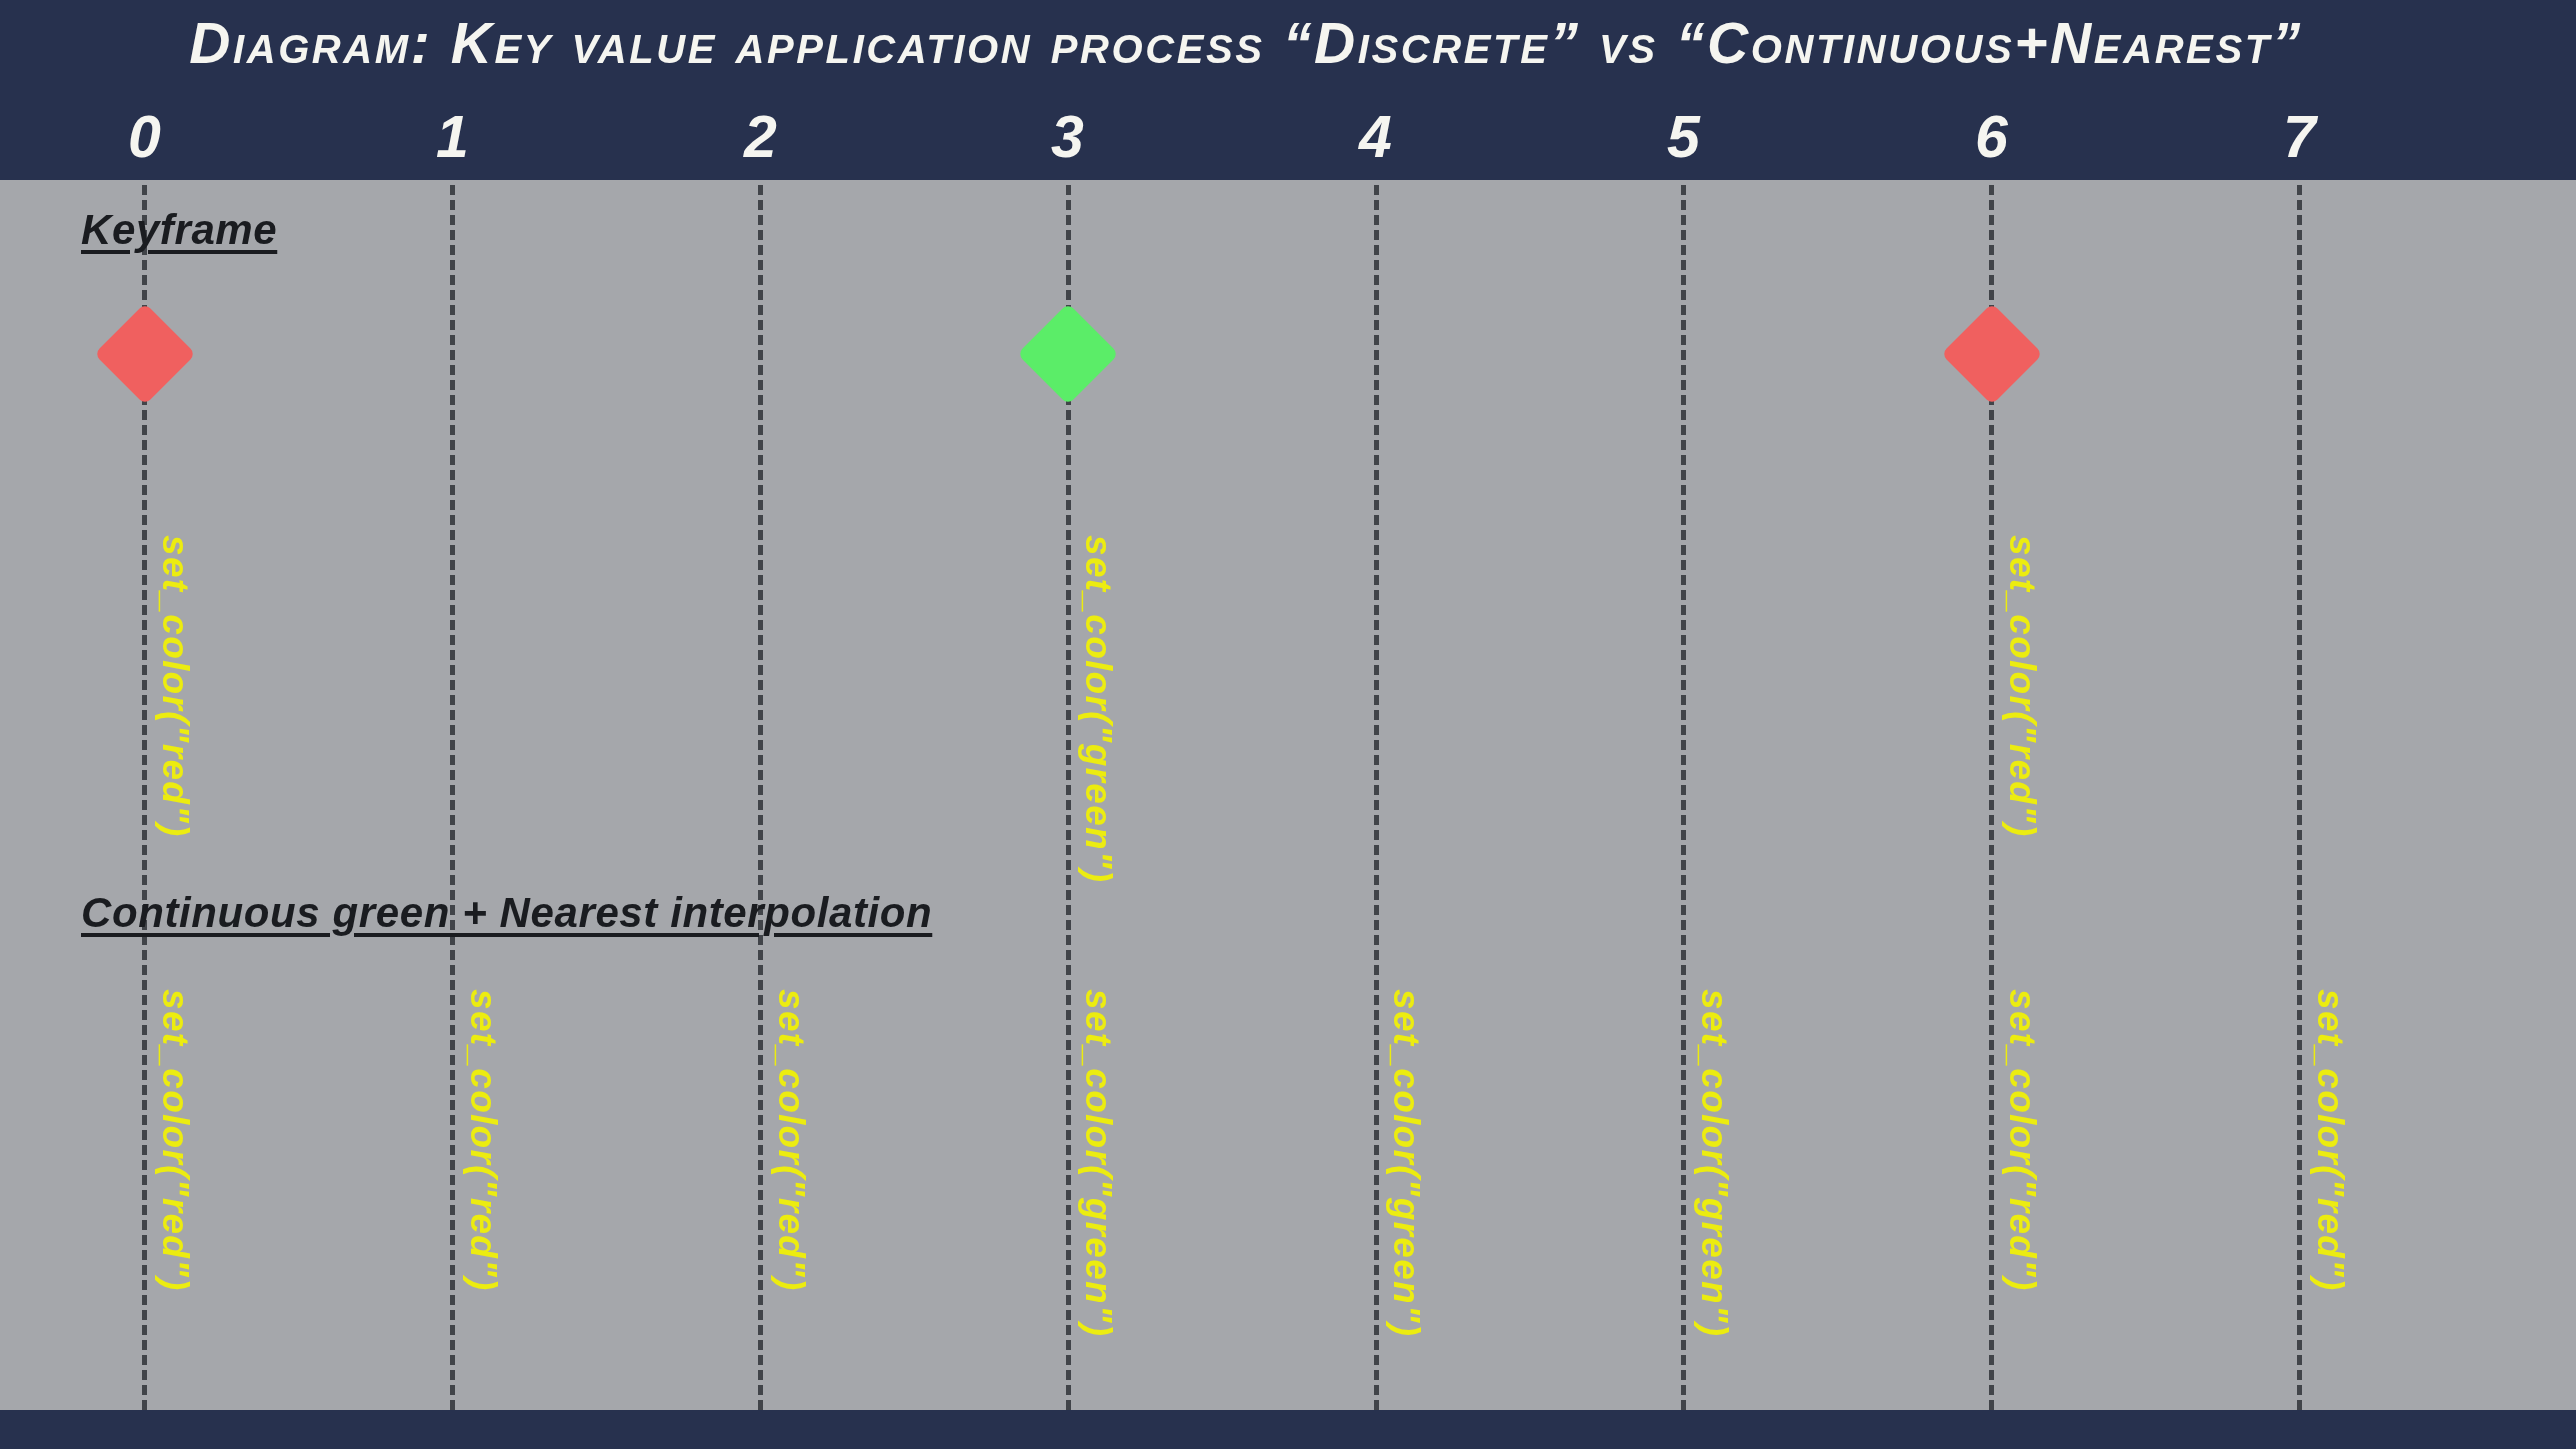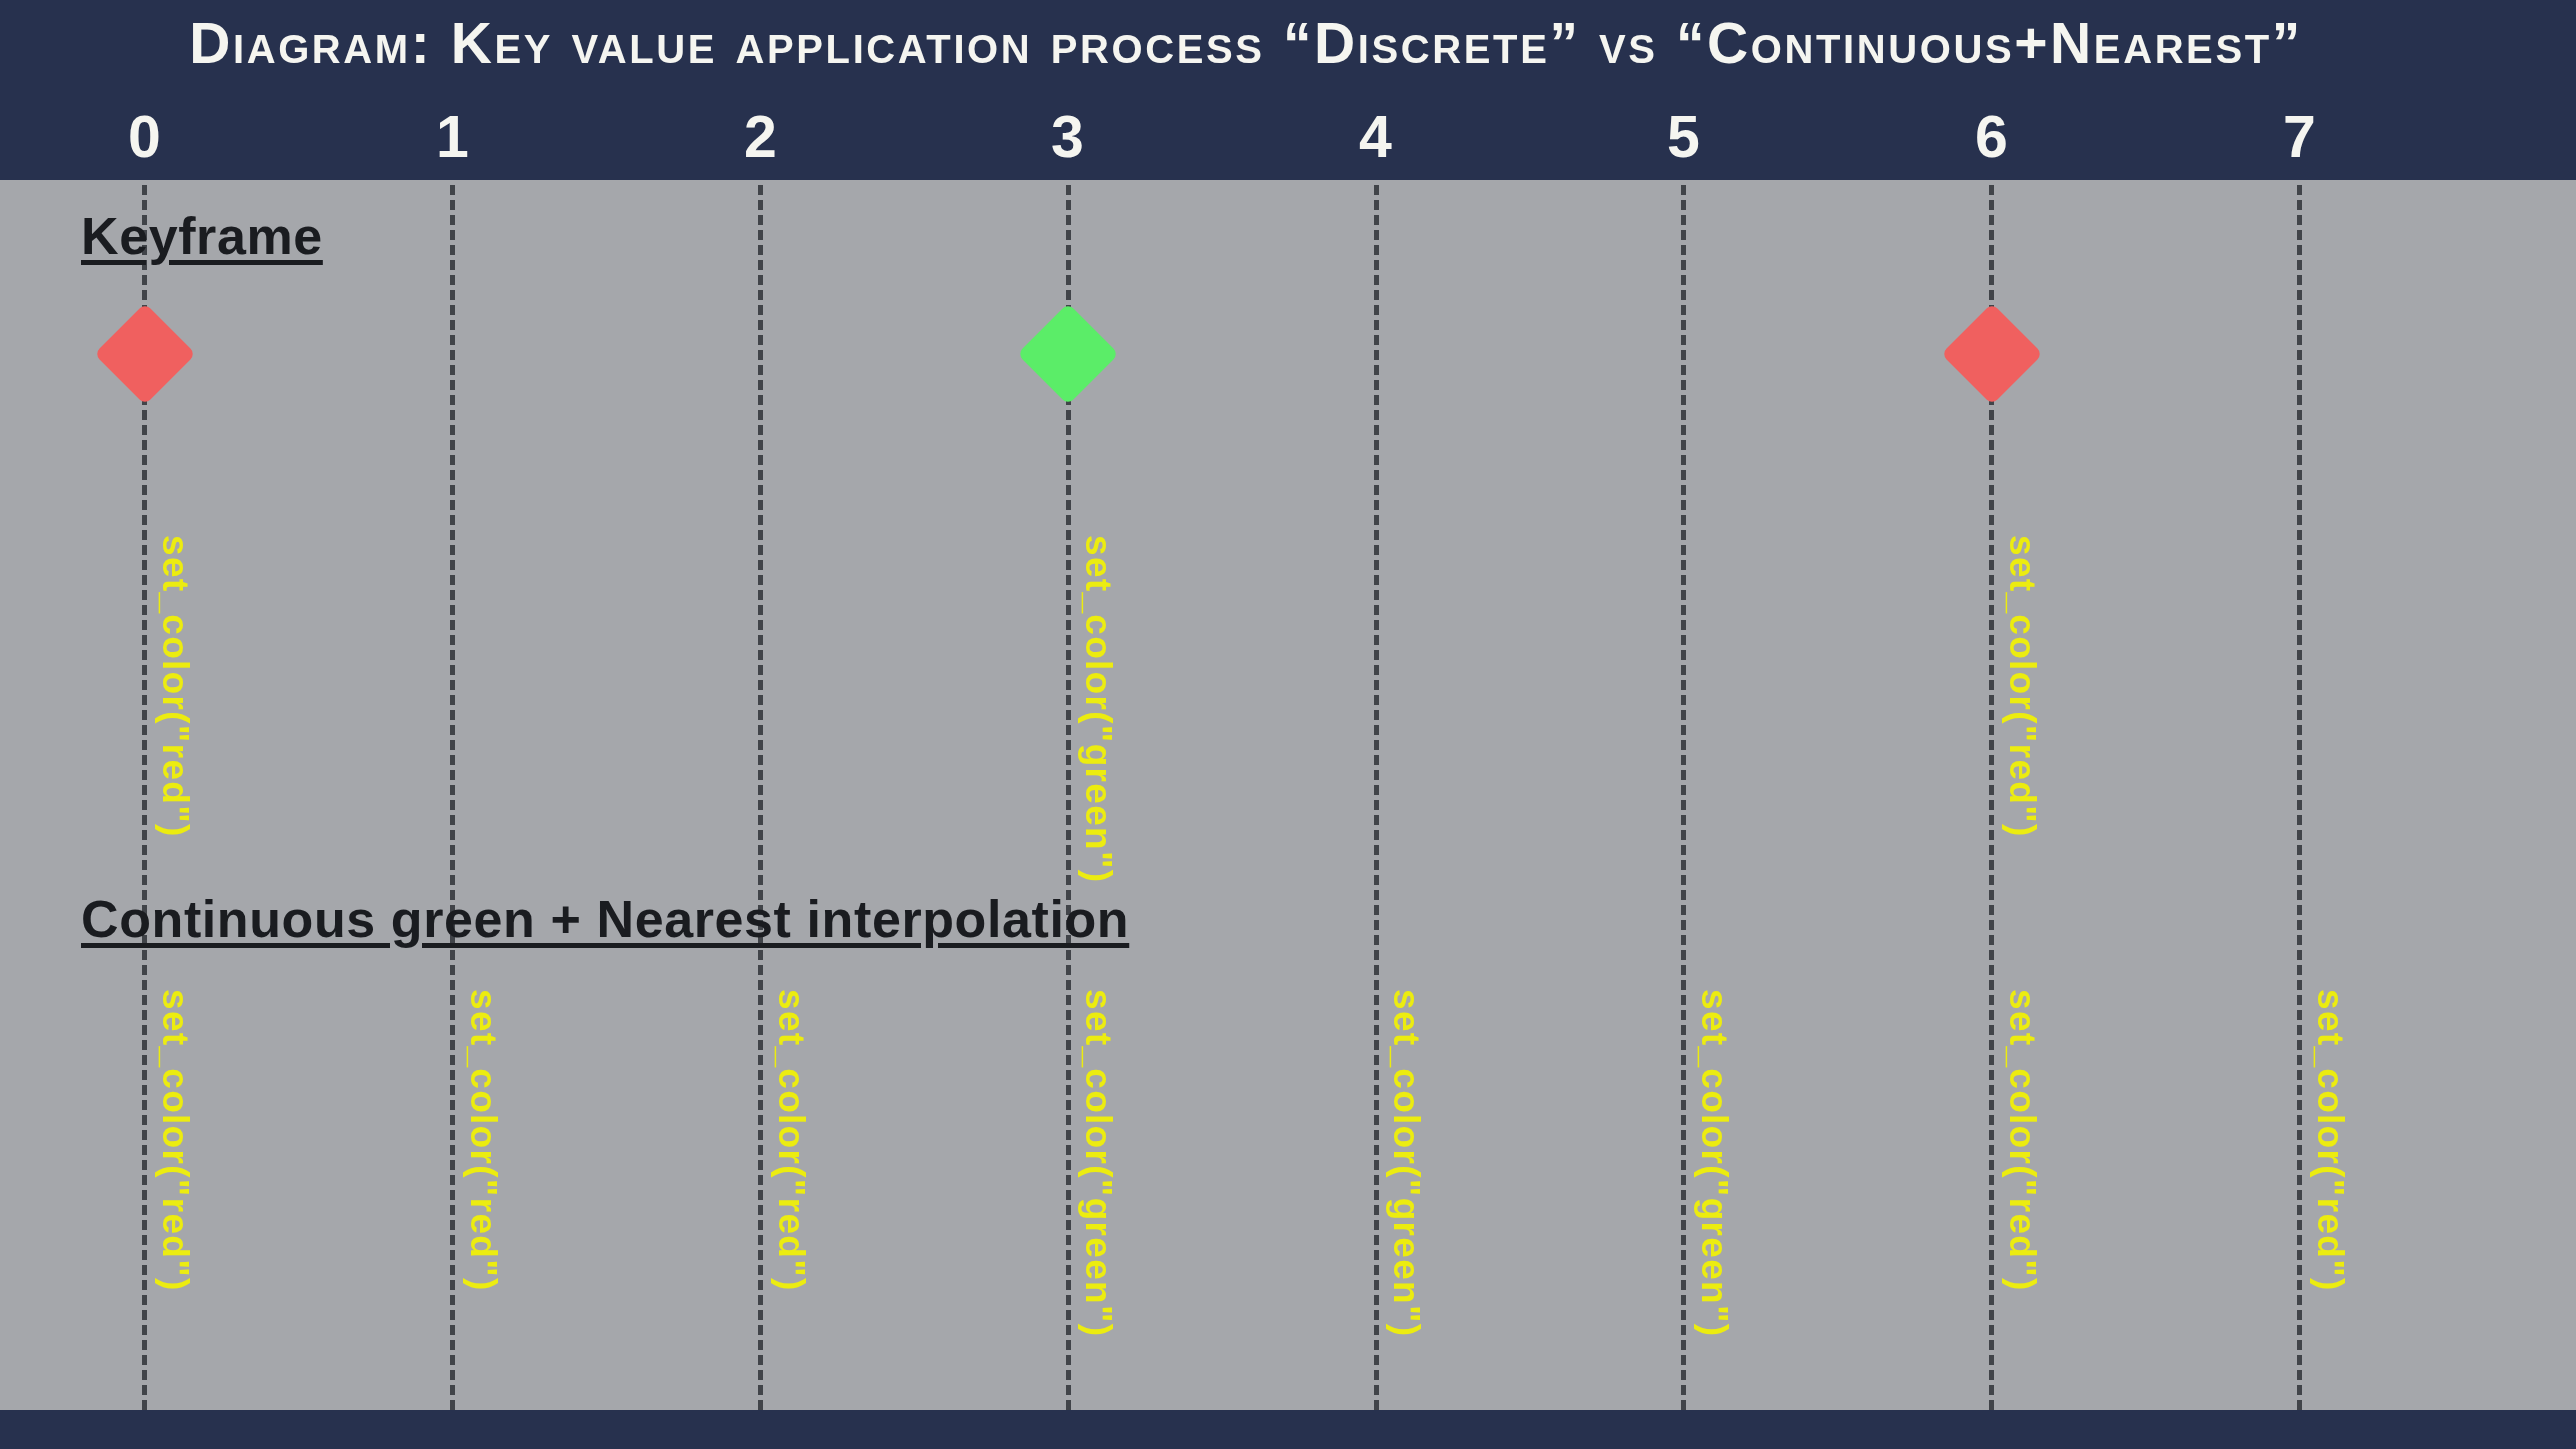--- a/index.html
+++ b/index.html
@@ -10,20 +10,21 @@
     background: #a5a7ab;
     font-family: "Arial Narrow", "Helvetica Neue", Arial, sans-serif;
     font-stretch: condensed;
     overflow: hidden;
   }
 
   .page {
     position: relative;
     width: 2576px;
     height: 1449px;
+    font-style: italic;
   }
 
   
   .top-band {
     position: absolute;
     left: 0; right: 0; top: 0;
     height: 180px;
     background: #27314e;
   }
   .bottom-band {
@@ -68,21 +69,21 @@
     border-left: 5.2px dashed #303339;
     opacity: 0.85;
   }
 
   
   .section-h {
     position: absolute;
     left: 81px;
     color: #1a1c20;
     font-weight: 700;
-    font-size: 52px;
+    font-size: 42px;
     text-decoration: underline;
     text-underline-offset: 6.4px;
     letter-spacing: 0.6px;
   }
 
   
   .diamond {
     position: absolute;
     width: 72px;
     height: 72px;

